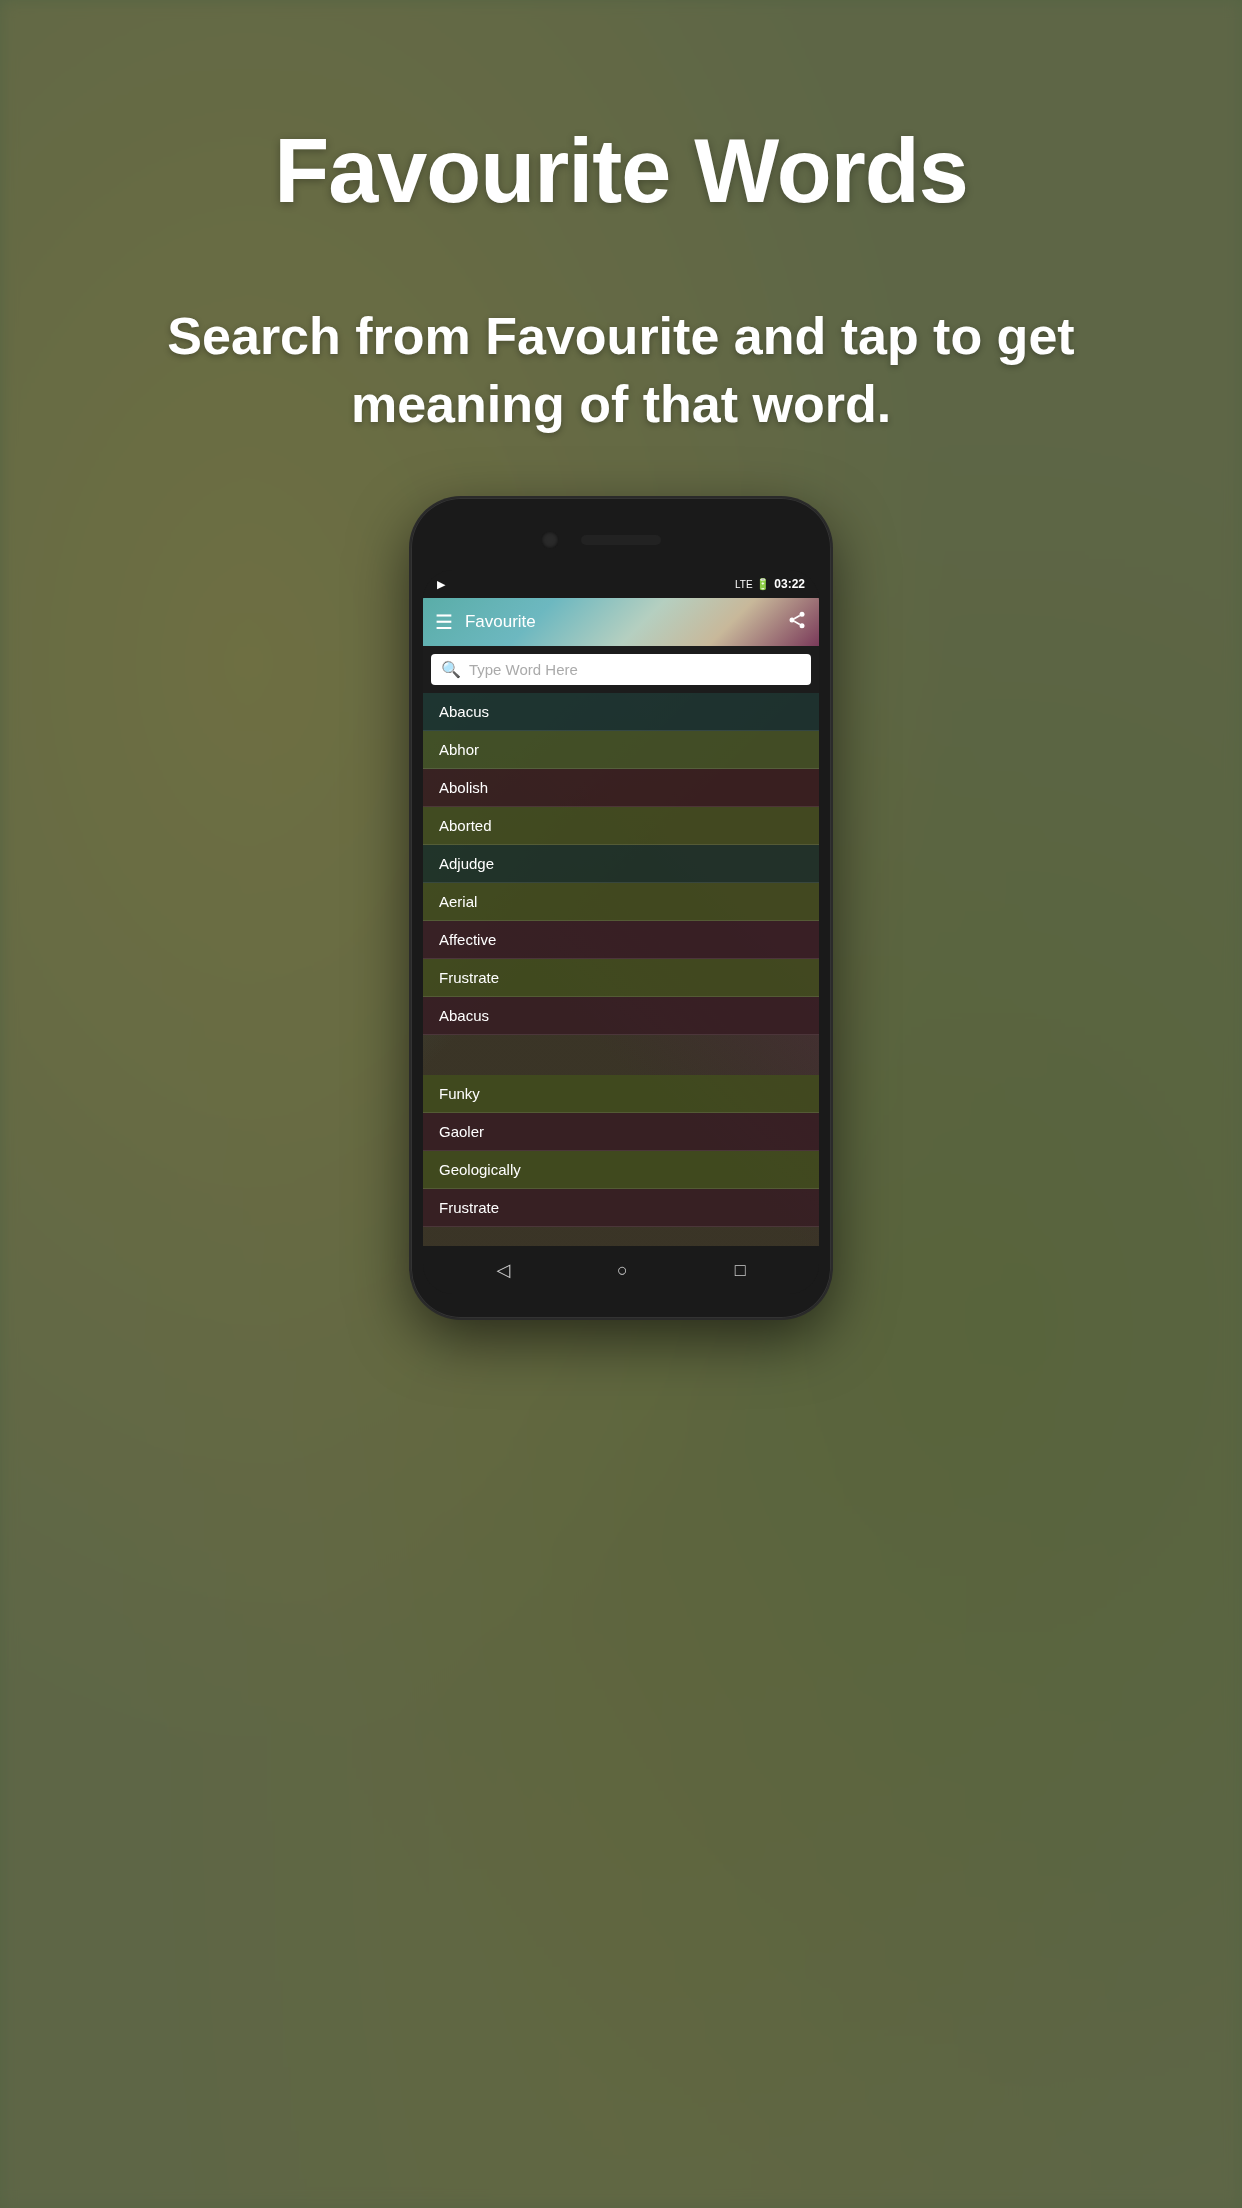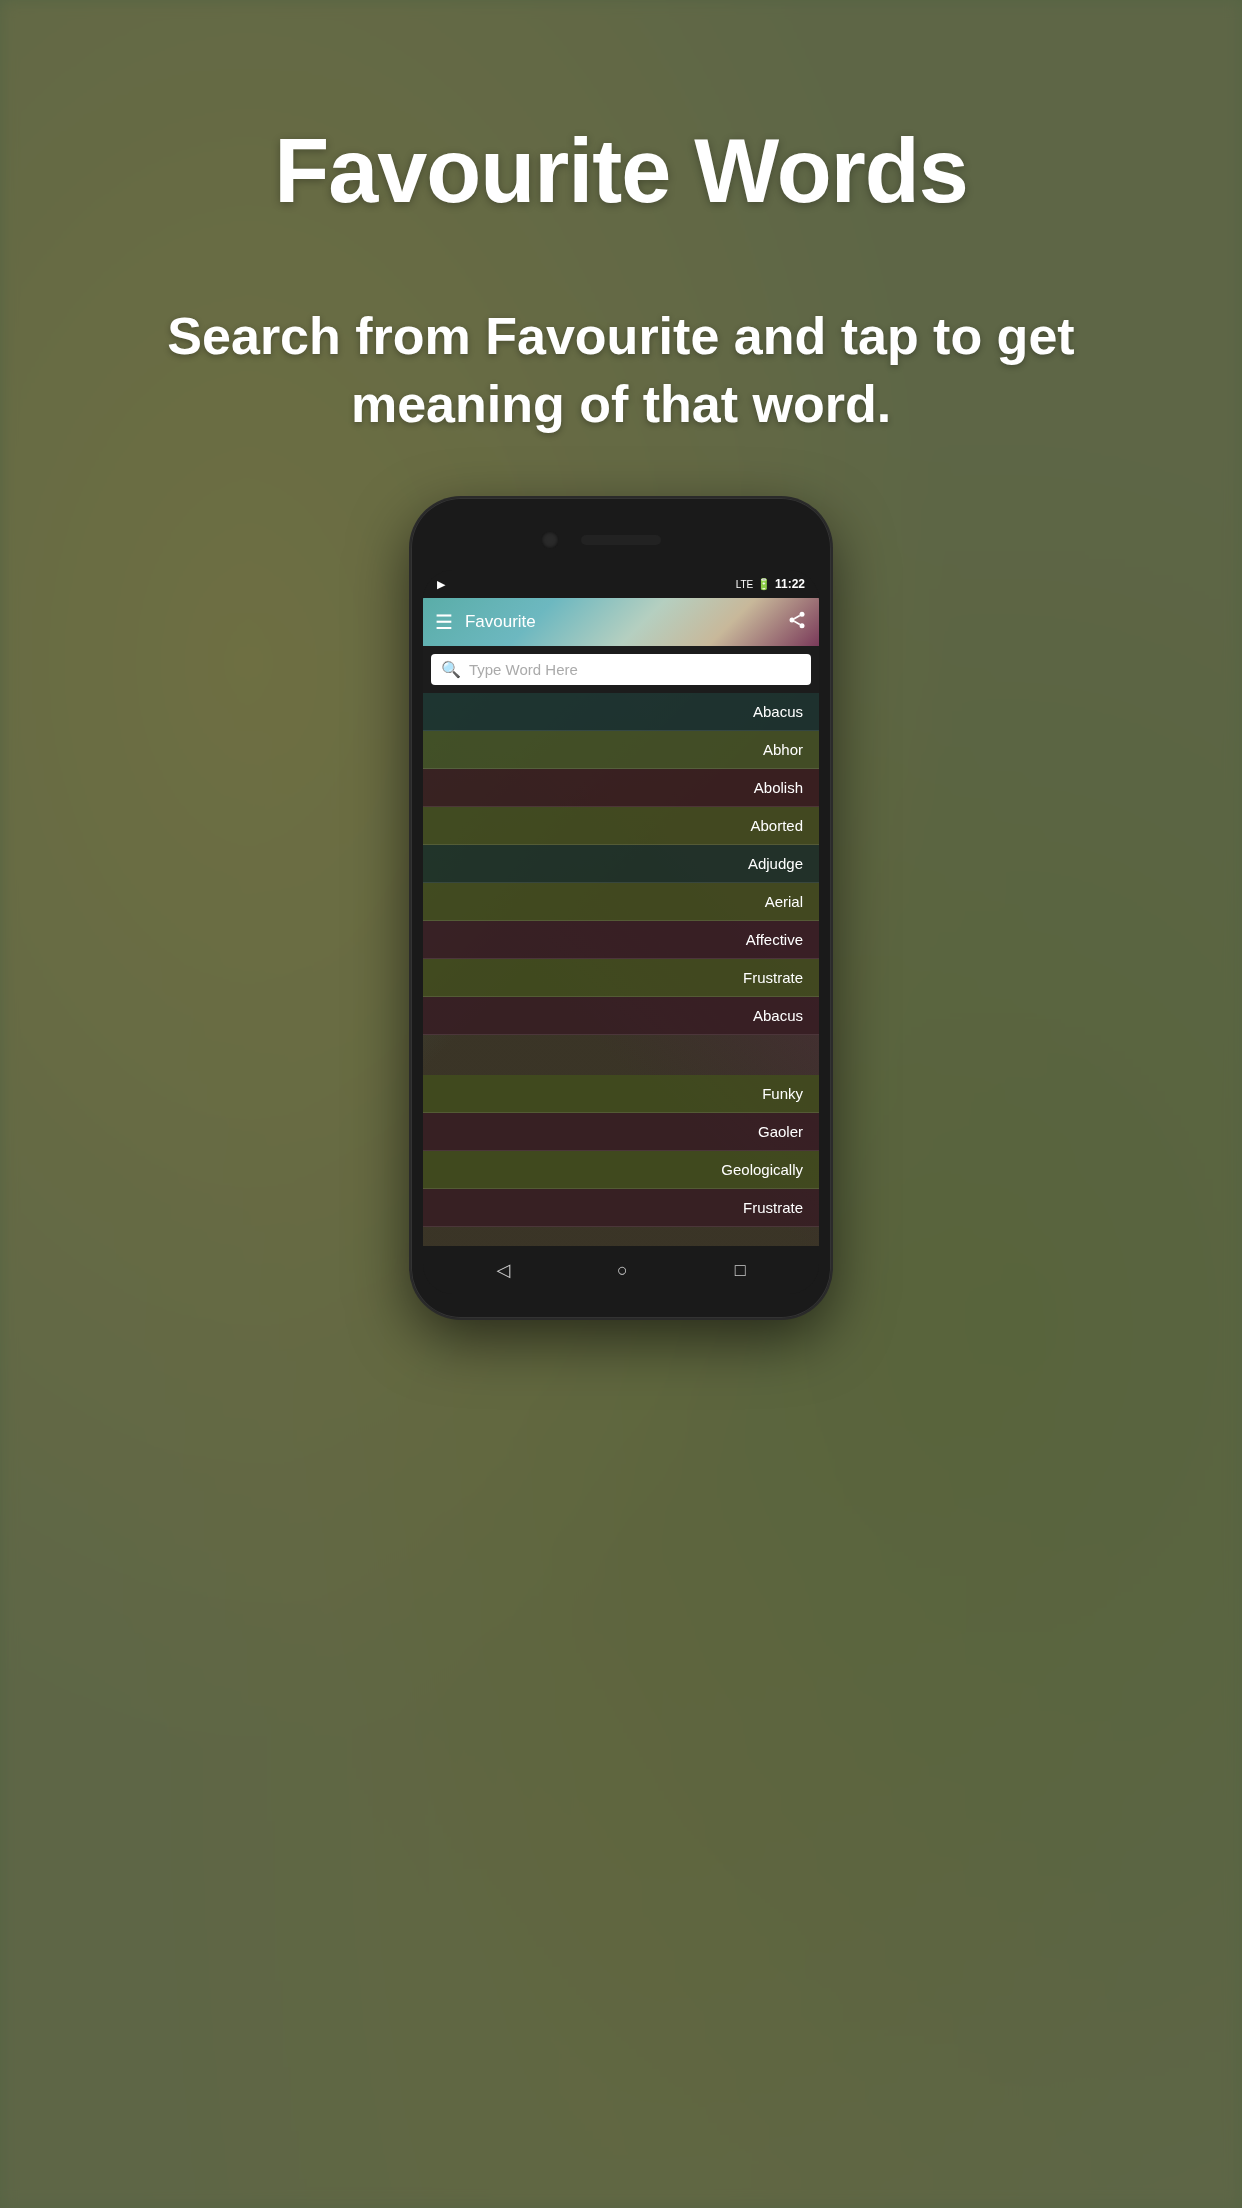--- a/index.html
+++ b/index.html
@@ -196,21 +196,21 @@
     }
 
     .words-list {
       flex: 1;
       overflow: hidden;
       position: relative;
     }
 
     .word-item {
       padding: 10px 16px;
-      text-align: right;
+      text-align: left;
       color: #ffffff;
       font-size: 15px;
       font-weight: 400;
       border-bottom: 1px solid rgba(255,255,255,0.1);
       position: relative;
     }
 
     
     .word-item:nth-child(odd) {
       background: rgba(30, 55, 45, 0.85);
@@ -278,21 +278,21 @@
         <div class="phone-speaker"></div>
       </div>
 
       <div class="phone-screen">
 
         <div class="status-bar">
           <span class="status-play">▶</span>
           <div class="status-right">
             <span style="font-size:10px;text-align:center;">LTE</span>
             <span style="font-size:11px;">🔋</span>
-            <span class="status-time">11:22</span>
+            <span class="status-time">03:22</span>
           </div>
         </div>
 
         <div class="toolbar">
           <span class="toolbar-menu">☰</span>
           <span class="toolbar-title">Favourite</span>
           <span class="toolbar-share">
             
             <svg width="20" height="20" viewBox="0 0 24 24" fill="white">
               <circle cx="18" cy="5" r="3"></circle>

